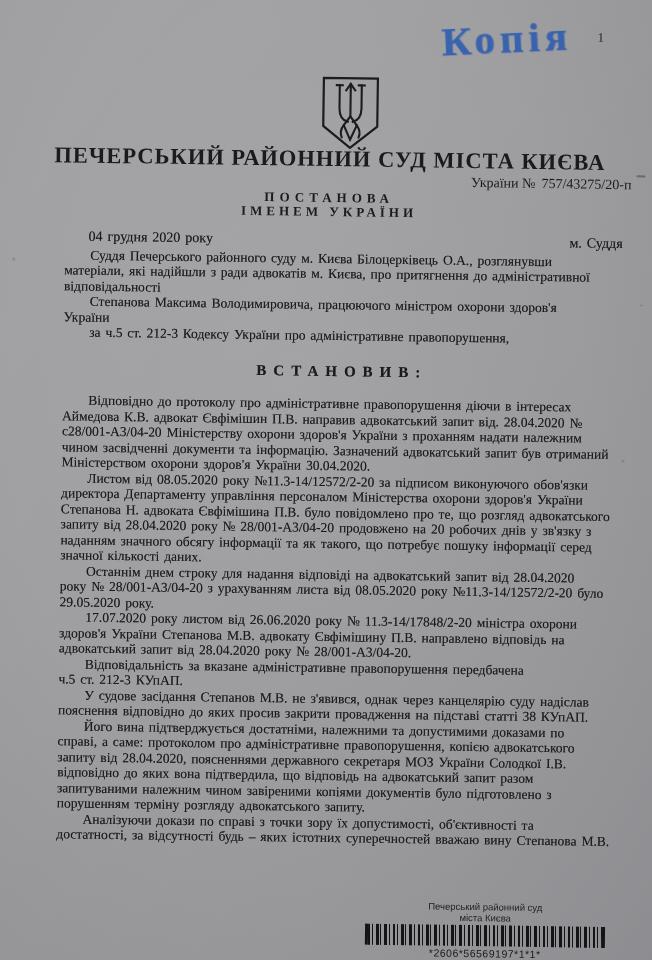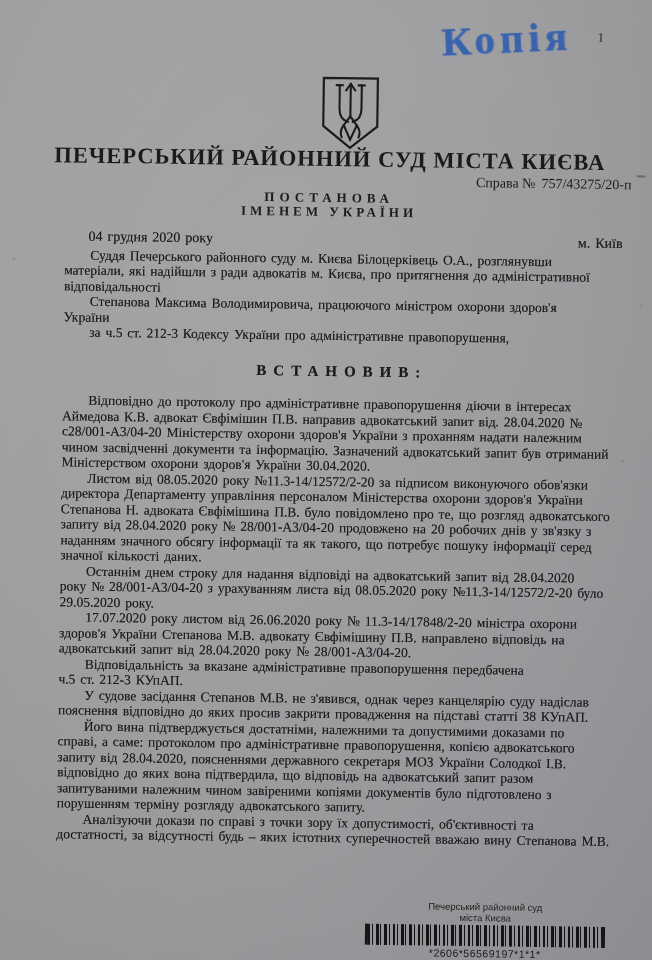--- a/index.html
+++ b/index.html
@@ -107,30 +107,30 @@
           <path d="M30,40 L36.5,49 L30,63.5 L23.5,49 Z"></path>
           <path d="M23.5,49 Q19,55 21.5,61"></path>
           <path d="M36.5,49 Q41,55 38.5,61"></path>
         </g>
       </svg>
     </div>
 
     <div class="court-name">ПЕЧЕРСЬКИЙ РАЙОННИЙ СУД МІСТА КИЄВА</div>
 
     <div class="case-line">
-      <span>Справа №</span><span class="num">757/43275/20-п</span>
+      <span>України №</span><span class="num">757/43275/20-п</span>
     </div>
 
     <div class="doc-title">ПОСТАНОВА</div>
     <div class="doc-subtitle">ІМЕНЕМ УКРАЇНИ</div>
 
     <div class="textblock">
       <div class="date-row">
         <span class="date">04 грудня 2020 року</span>
-        <span class="city">м. Київ</span>
+        <span class="city">м. Суддя</span>
       </div>
 
       <p class="para">Суддя Печерського районного суду м. Києва Білоцерківець О.А., розглянувши
 матеріали, які надійшли з ради адвокатів м. Києва, про притягнення до адміністративної
 відповідальності</p>
       <p class="para">Степанова Максима Володимировича, працюючого міністром охорони здоров'я
 України</p>
       <p class="para">за ч.5 ст. 212-3 Кодексу України про адміністративне правопорушення,</p>
 
       <p class="para section-heading">ВСТАНОВИВ:</p>

